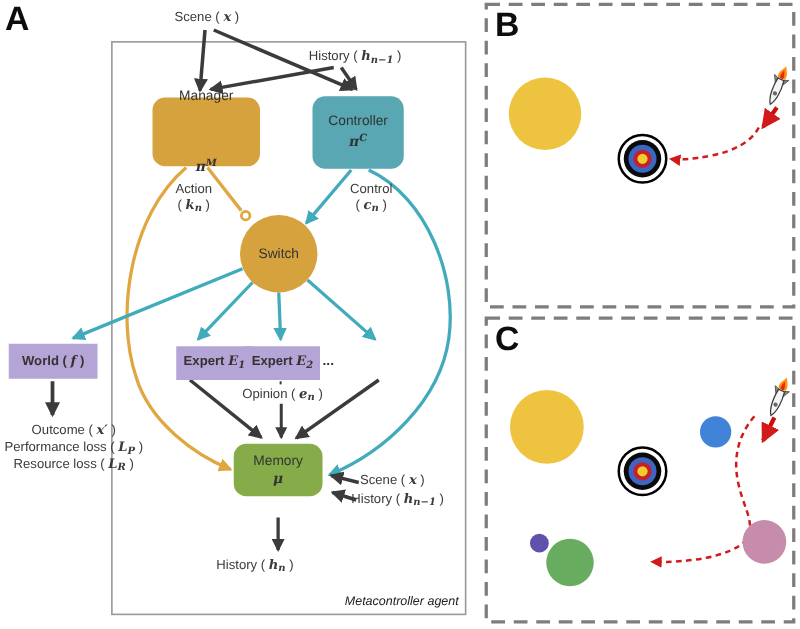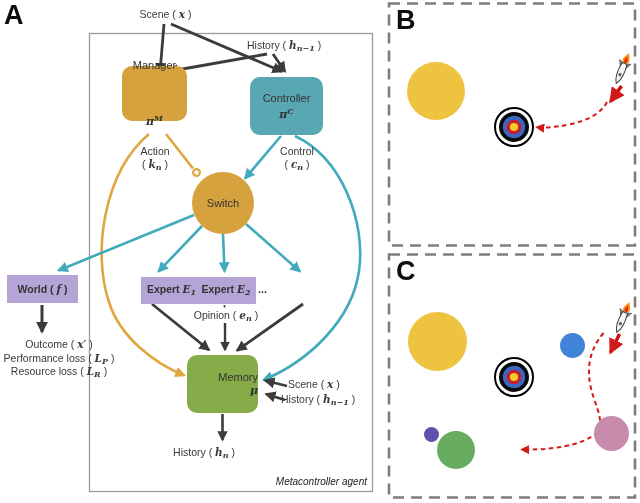--- a/index.html
+++ b/index.html
@@ -105,21 +105,21 @@
     <path d="M619.5,334 L610.5,352.5" stroke="#CC0B0B" stroke-width="3.4" fill="none" marker-end="url(#m-red)"></path>
     <use href="#rocket" transform="translate(622,320) rotate(203)"></use>
   </svg>
 
   <div class="letter" style="left:4px;top:2px;">A</div>
 
   <div class="lbl ctr" style="left:118px;top:8px;width:95px;"><span>Scene ( </span><span class="mv">x</span><span> )</span></div>
 
   <div class="lbl" style="left:247px;top:39px;"><span>History ( </span><span class="mv">h</span><sub class="mv">n−1</sub><span> )</span></div>
 
-  <div class="node round box-manager" style="left:122px;top:66px;width:65px;height:55px;gap:40px;">
+  <div class="node round box-manager" style="left:122px;top:78px;width:86px;height:55px;gap:40px;">
     <div>Manager</div>
     <div><span class="mv">π</span><sup class="mv">M</sup></div>
   </div>
 
   <div class="node round box-controller" style="left:250px;top:77px;width:73px;height:58px;">
     <div>Controller</div>
     <div><span class="mv">π</span><sup class="mv">C</sup></div>
   </div>
 
   <div class="lbl ctr" style="left:125px;top:145px;width:60px;">
@@ -146,21 +146,21 @@
 
   <div class="node box-purple" style="left:196px;top:277px;width:60px;height:27px;">
     <div><span>Expert </span><span class="mv">E</span><sub class="mv">2</sub></div>
   </div>
 
   <div class="dots" style="left:258px;top:283px;">...</div>
 
 
   <div class="lbl ctr" style="left:181px;top:309px;width:90px;"><span>Opinion ( </span><span class="mv">e</span><sub class="mv">n</sub><span> )</span></div>
 
-  <div class="node round box-memory" style="left:187px;top:355px;width:71px;height:58px;align-items:flex-end;">
+  <div class="node round box-memory" style="left:187px;top:355px;width:71px;height:42px;">
     <div>Memory</div>
     <div><span class="mv">μ</span></div>
   </div>
 
   <div class="lbl" style="left:288px;top:378px;"><span>Scene ( </span><span class="mv">x</span><span> )</span></div>
 
   <div class="lbl" style="left:281px;top:393px;"><span>History ( </span><span class="mv">h</span><sub class="mv">n−1</sub><span> )</span></div>
 
   <div class="lbl ctr" style="left:159px;top:446px;width:90px;"><span>History ( </span><span class="mv">h</span><sub class="mv">n</sub><span> )</span></div>
 

